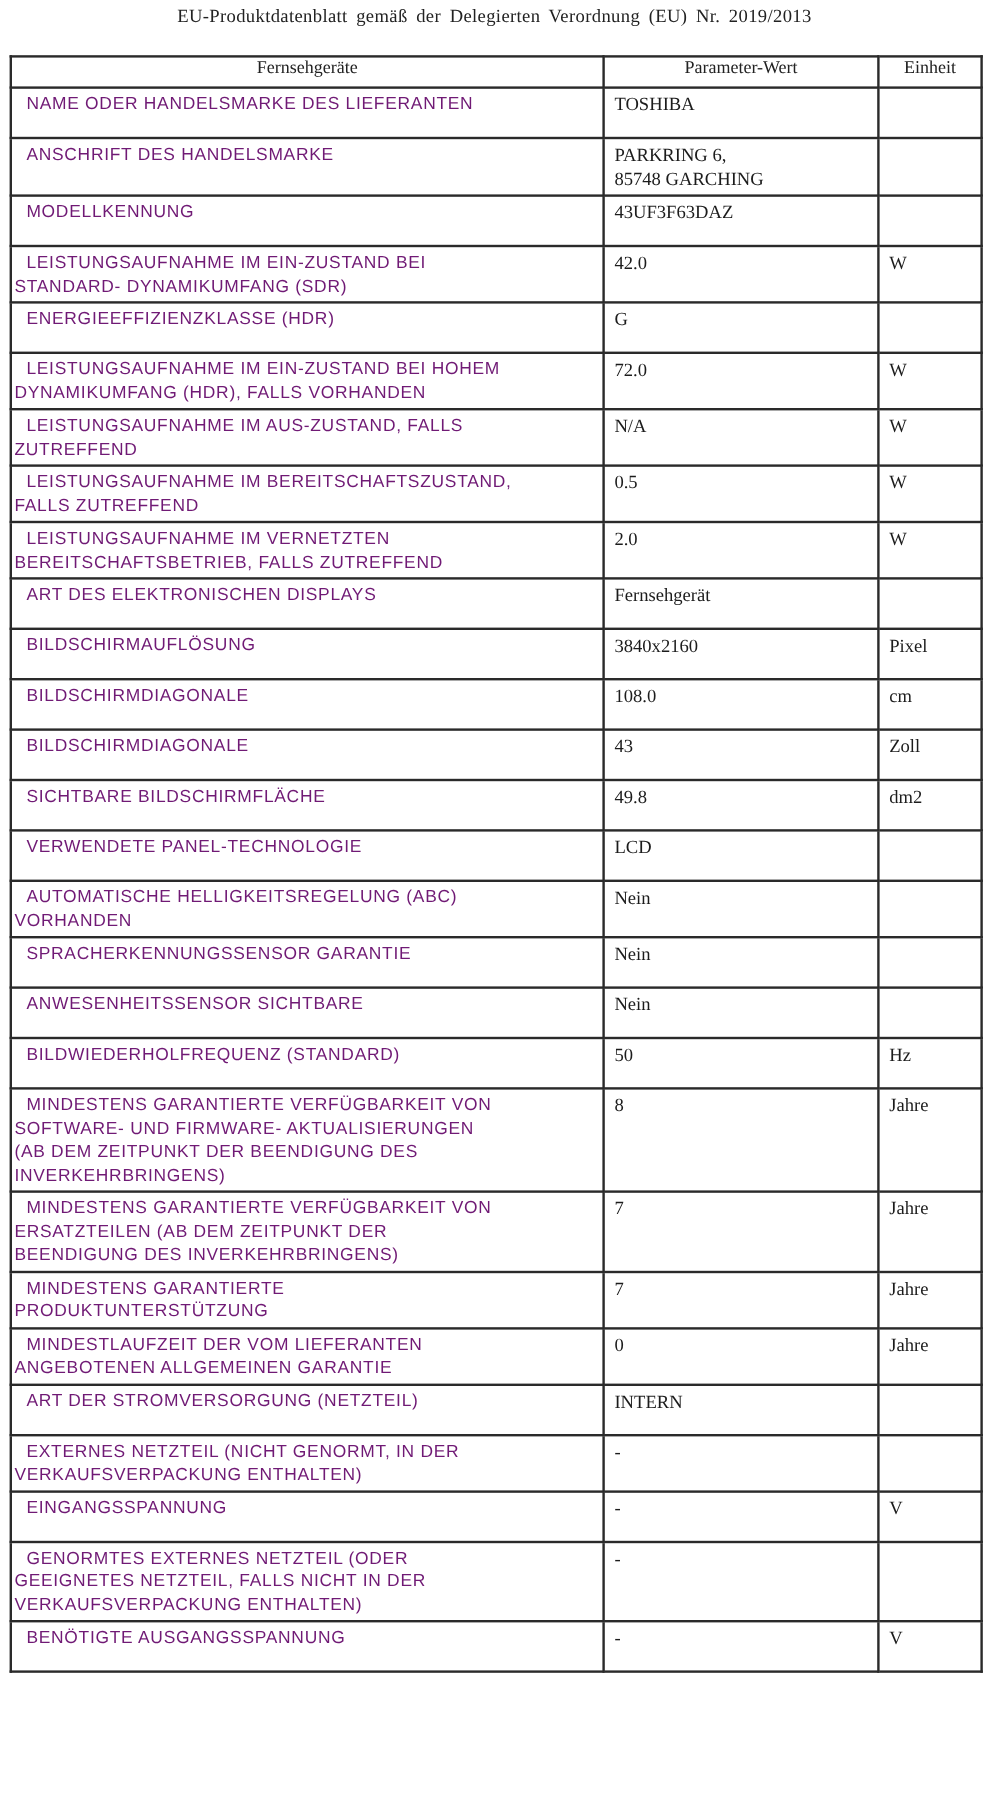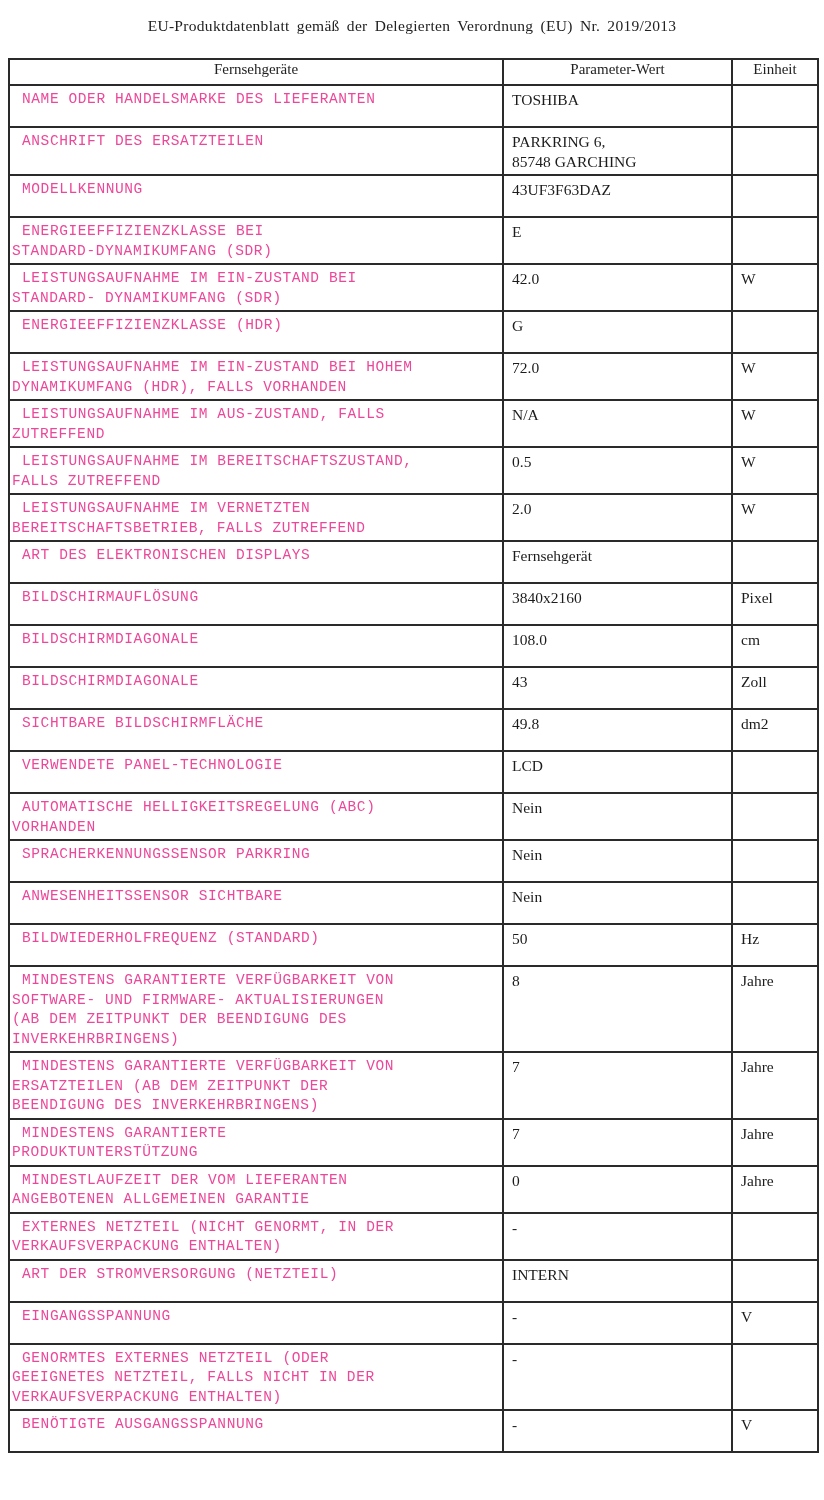--- a/index.html
+++ b/index.html
@@ -15,21 +15,20 @@
     height: 1500px;
     overflow: hidden;
   }
   .doc-title {
     text-align: center;
     font-size: 15.5px;
     letter-spacing: 0.3px;
     word-spacing: 3px;
     padding-top: 5px;
     color: #222222;
-    margin-top: 12px;
   }
   table.spec-table {
     border-collapse: collapse;
     table-layout: fixed;
     margin: 23px 0 0 8px;
     width: 809px;
   }
   table.spec-table col.c1 { width: 494px; }
   table.spec-table col.c2 { width: 229px; }
   table.spec-table col.c3 { width: 86px; }
@@ -40,25 +39,25 @@
     overflow: hidden;
   }
   table.spec-table th {
     font-weight: normal;
     font-size: 15px;
     height: 22px;
     padding: 1px 2px;
     color: #222222;
   }
   td.label {
-    font-family: Liberation Mono, monospace;
+    font-family: Liberation Sans, sans-serif;
     font-size: 14.5px;
     letter-spacing: 0.6px;
     line-height: 19.5px;
-    color: #ec4899;
+    color: #701a75;
     white-space: pre-line;
     text-indent: 10px;
     padding: 4px 2px 2px 2px;
     height: 34px;
   }
   td.value, td.unit {
     font-family: "Liberation Serif", serif;
     font-size: 15.5px;
     line-height: 20px;
     white-space: pre-line;
@@ -84,34 +83,28 @@
       <th>Einheit</th>
     </tr>
   </thead>
   <tbody>
       <tr>
         <td class="label">NAME ODER HANDELSMARKE DES LIEFERANTEN</td>
         <td class="value">TOSHIBA</td>
         <td class="unit"></td>
       </tr>
       <tr>
-        <td class="label">ANSCHRIFT DES ERSATZTEILEN</td>
+        <td class="label">ANSCHRIFT DES HANDELSMARKE</td>
         <td class="value">PARKRING 6,
 85748 GARCHING</td>
         <td class="unit"></td>
       </tr>
       <tr>
         <td class="label">MODELLKENNUNG</td>
         <td class="value">43UF3F63DAZ</td>
-        <td class="unit"></td>
-      </tr>
-      <tr>
-        <td class="label">ENERGIEEFFIZIENZKLASSE BEI
-STANDARD-DYNAMIKUMFANG (SDR)</td>
-        <td class="value">E</td>
         <td class="unit"></td>
       </tr>
       <tr>
         <td class="label">LEISTUNGSAUFNAHME IM EIN-ZUSTAND BEI
 STANDARD- DYNAMIKUMFANG (SDR)</td>
         <td class="value">42.0</td>
         <td class="unit">W</td>
       </tr>
       <tr>
         <td class="label">ENERGIEEFFIZIENZKLASSE (HDR)</td>
@@ -172,21 +165,21 @@
         <td class="value">LCD</td>
         <td class="unit"></td>
       </tr>
       <tr>
         <td class="label">AUTOMATISCHE HELLIGKEITSREGELUNG (ABC)
 VORHANDEN</td>
         <td class="value">Nein</td>
         <td class="unit"></td>
       </tr>
       <tr>
-        <td class="label">SPRACHERKENNUNGSSENSOR PARKRING</td>
+        <td class="label">SPRACHERKENNUNGSSENSOR GARANTIE</td>
         <td class="value">Nein</td>
         <td class="unit"></td>
       </tr>
       <tr>
         <td class="label">ANWESENHEITSSENSOR SICHTBARE</td>
         <td class="value">Nein</td>
         <td class="unit"></td>
       </tr>
       <tr>
         <td class="label">BILDWIEDERHOLFREQUENZ (STANDARD)</td>
@@ -214,28 +207,28 @@
         <td class="value">7</td>
         <td class="unit">Jahre</td>
       </tr>
       <tr>
         <td class="label">MINDESTLAUFZEIT DER VOM LIEFERANTEN
 ANGEBOTENEN ALLGEMEINEN GARANTIE</td>
         <td class="value">0</td>
         <td class="unit">Jahre</td>
       </tr>
       <tr>
+        <td class="label">ART DER STROMVERSORGUNG (NETZTEIL)</td>
+        <td class="value">INTERN</td>
+        <td class="unit"></td>
+      </tr>
+      <tr>
         <td class="label">EXTERNES NETZTEIL (NICHT GENORMT, IN DER
 VERKAUFSVERPACKUNG ENTHALTEN)</td>
         <td class="value">-</td>
-        <td class="unit"></td>
-      </tr>
-      <tr>
-        <td class="label">ART DER STROMVERSORGUNG (NETZTEIL)</td>
-        <td class="value">INTERN</td>
         <td class="unit"></td>
       </tr>
       <tr>
         <td class="label">EINGANGSSPANNUNG</td>
         <td class="value">-</td>
         <td class="unit">V</td>
       </tr>
       <tr>
         <td class="label">GENORMTES EXTERNES NETZTEIL (ODER
 GEEIGNETES NETZTEIL, FALLS NICHT IN DER

